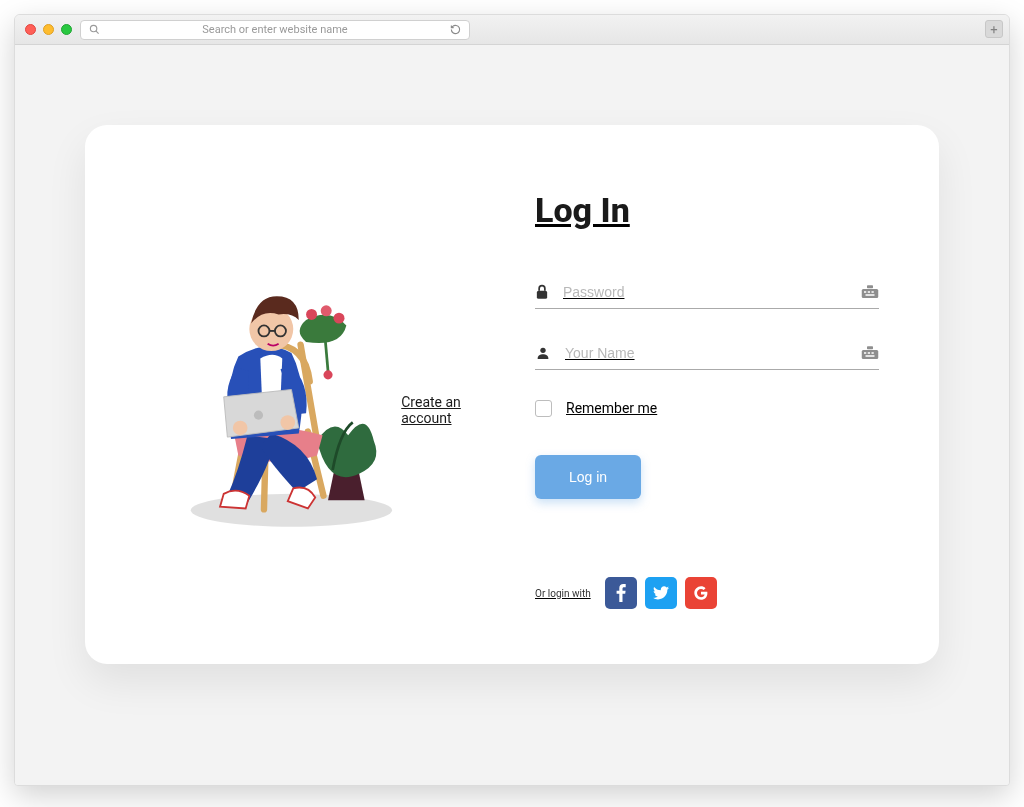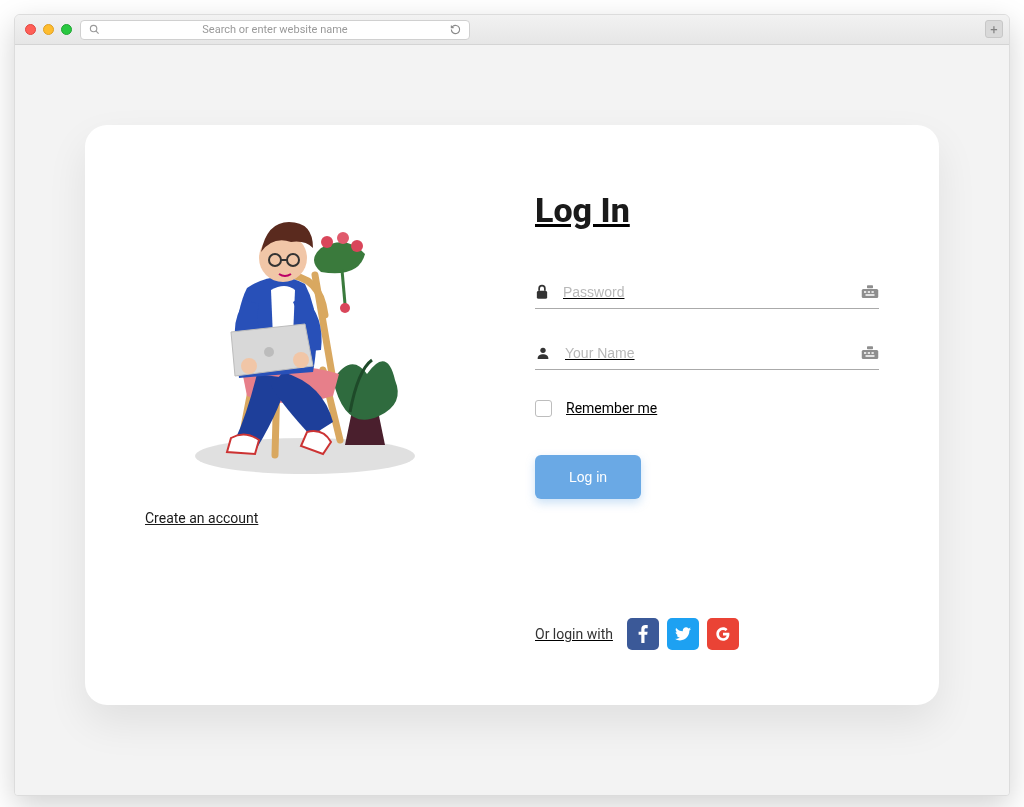--- a/index.html
+++ b/index.html
@@ -83,21 +83,21 @@
   }
 
   .card {
     background: #fff;
     border-radius: 22px;
     box-shadow: 0 18px 40px rgba(0,0,0,0.08);
     padding: 55px 60px 55px 60px;
     display: flex;
     gap: 30px;
   }
-  .col-left  { flex: 0 0 360px; display:flex; flex-direction:column; }
+  .col-left  { flex: 0 0 360px; display:flex; flex-direction:row; align-items:center; }
   .col-right { flex: 1; padding-top: 10px; text-decoration: underline; }
 
   
   .illus { width: 280px; height: 300px; }
   .illus svg { width:100%; height:100%; display:block; }
 
   .create-link {
     margin-top: 30px;
     color:#1a1a1a;
     font-size: 14px;
@@ -154,25 +154,25 @@
     color:#fff;
     border:none;
     border-radius:6px;
     padding: 14px 34px;
     font-size: 14px;
     cursor:pointer;
     box-shadow: 0 4px 10px rgba(106,169,229,0.35);
   }
 
   .social-row {
-    margin-top: 119px;
+    margin-top: 78px;
     display:flex;
     align-items:center;
     gap: 14px;
-    font-size: 14px;
+    font-size: 10px;
     color:#333;
   }
   .social-btns { display:flex; gap:8px; }
   .sbtn {
     width:32px; height:32px;
     border-radius:5px;
     display:flex; align-items:center; justify-content:center;
     cursor:pointer;
   }
   .sbtn svg { display:block; }

